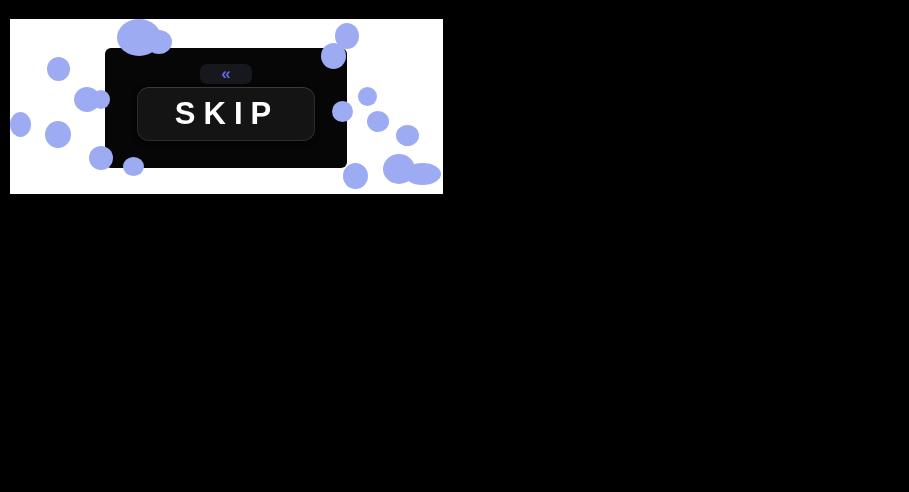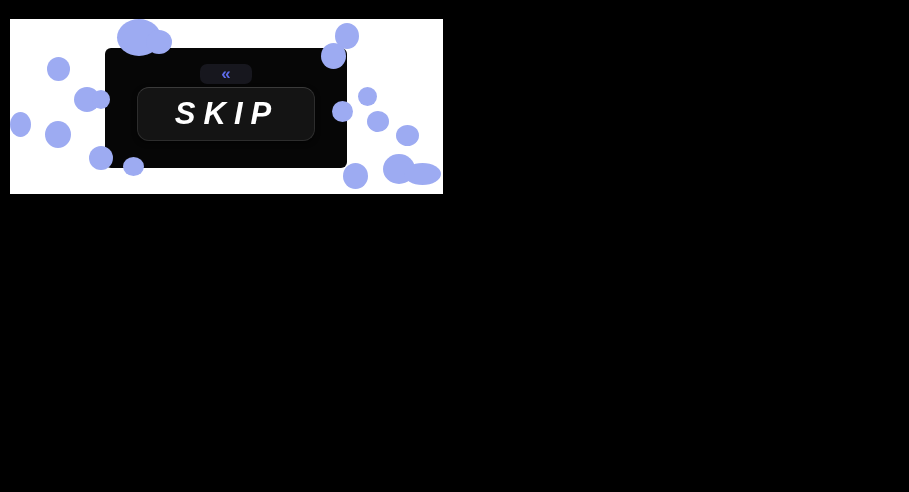--- a/index.html
+++ b/index.html
@@ -68,21 +68,20 @@
     font-family: "Liberation Sans", sans-serif;
     font-weight: bold;
     font-size: 31px;
     letter-spacing: 8px;
     padding-left: 8px;
     display: flex;
     align-items: center;
     justify-content: center;
     cursor: pointer;
     box-shadow: 0 2px 5px rgba(0,0,0,0.55);
-    font-style: italic;
   }
   .blob-layer {
     position: absolute;
     left: 0;
     top: 0;
     width: 909px;
     height: 492px;
     pointer-events: none;
   }
   .blob {

